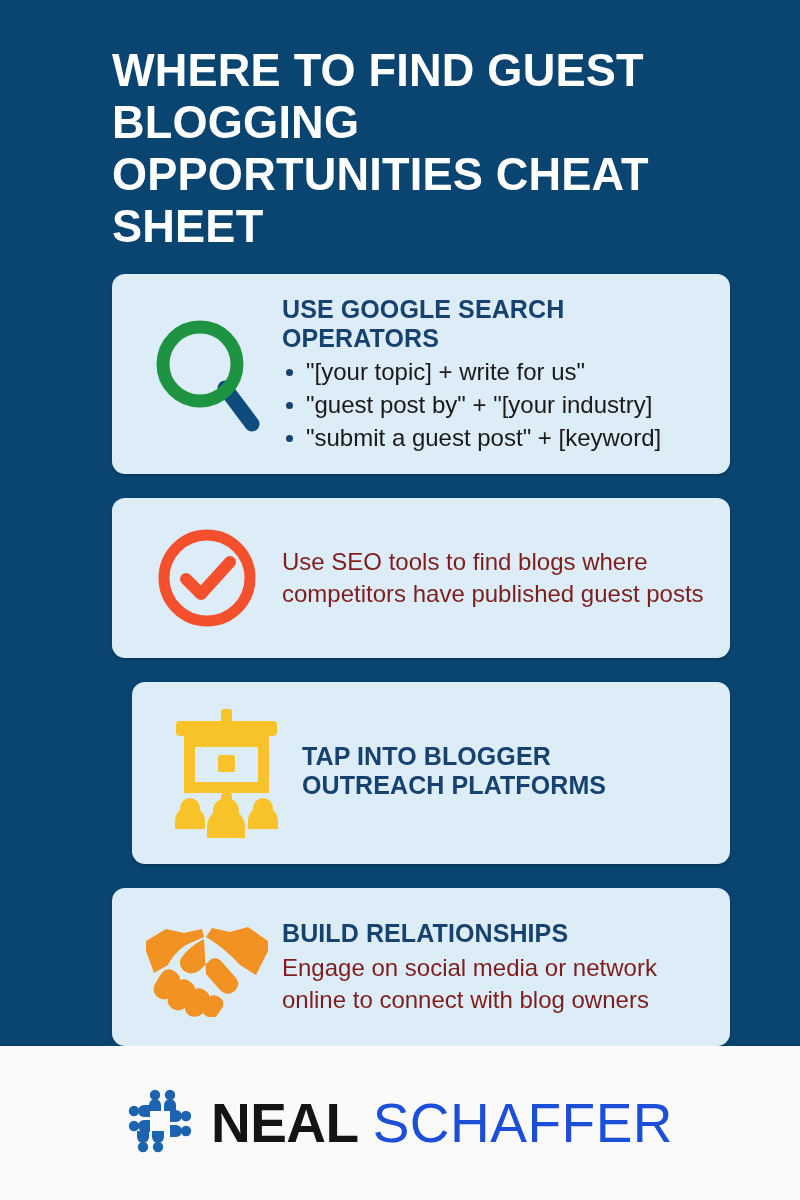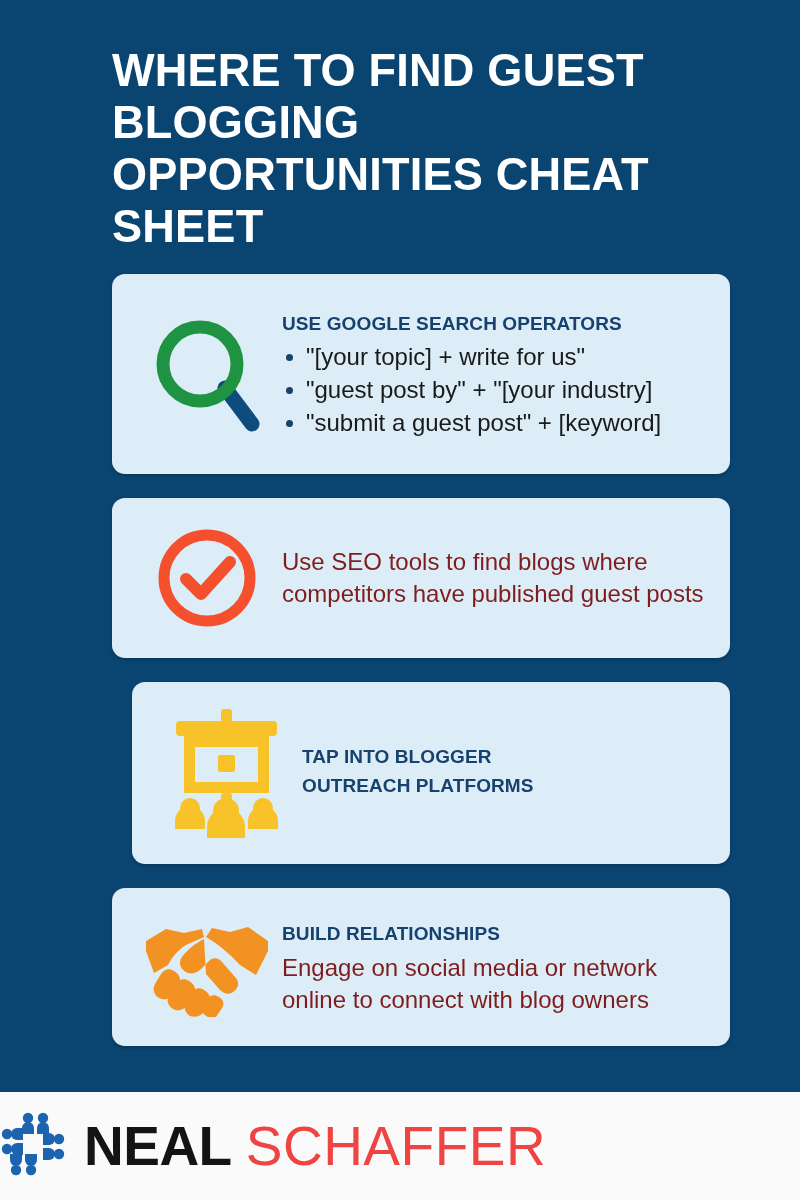--- a/index.html
+++ b/index.html
@@ -69,21 +69,21 @@
   }
 
   .card-body {
     flex:1 1 auto;
     padding-right:6px;
   }
 
   .card-heading {
     color:#17416E;
     font-family:"Liberation Sans Narrow","Liberation Sans", sans-serif;
-    font-size:19px;
+    font-size:25px;
     line-height:29px;
     font-weight:bold;
     letter-spacing:0.1px;
     text-transform:uppercase;
     margin-bottom:4px;
     white-space:pre-line;
   }
 
   .card-text {
     color:#7f1d1d;
@@ -120,44 +120,44 @@
   .card-1 { min-height:200px; }
   .card-1 .card-heading { margin-bottom:2px; }
   .card-2 { min-height:160px; }
   .card-3 { min-height:182px;margin-left:20px; }
   .card-4 { min-height:158px; }
 
   
   .footer {
     position:absolute;
     left:0; right:0; bottom:0;
-    height:108px;
+    height:154px;
     background:#FAFAFA;
     display:flex;
     align-items:center;
-    justify-content:flex-start;
+    justify-content:center;
     gap:18px;
   }
   .logo-wordmark {
     display:flex;
     align-items:baseline;
     gap:14px;
   }
   .logo-neal {
     font-family:"Liberation Sans", sans-serif;
     font-size:55px;
     font-weight:bold;
     color:#141414;
     letter-spacing:-0.5px;
   }
   .logo-schaffer {
     font-family:"Liberation Sans", sans-serif;
     font-size:55px;
     font-weight:normal;
-    color:#ef4444;
+    color:#1d4ed8;
     letter-spacing:0.5px;
     transform:scaleY(1.0);
   }
 </style>
 </head>
 <body>
 
 <div id="infographic">
 
   <div class="title-block">

